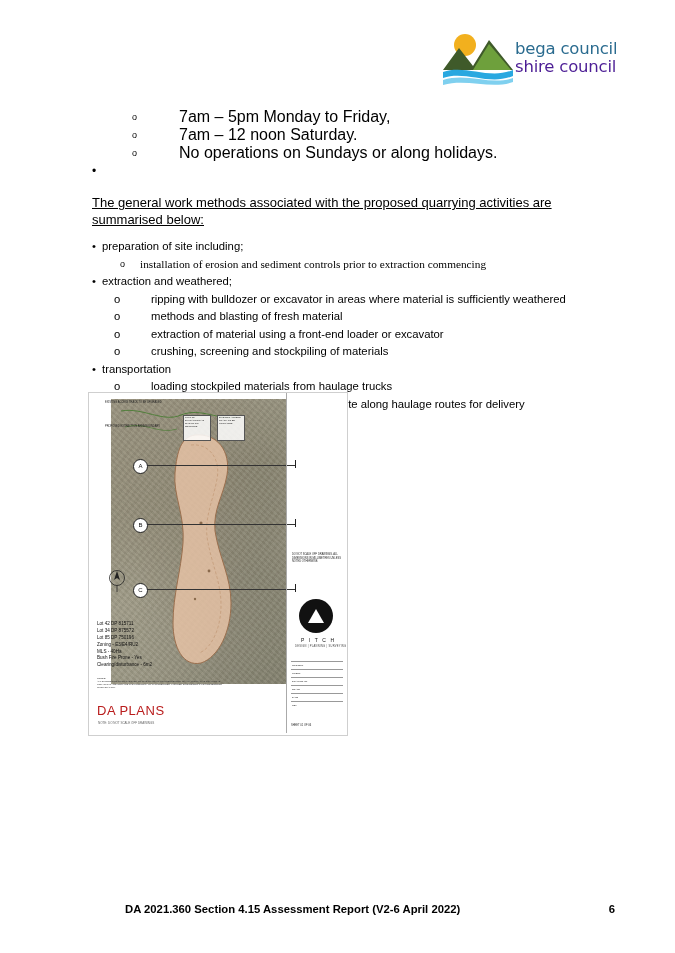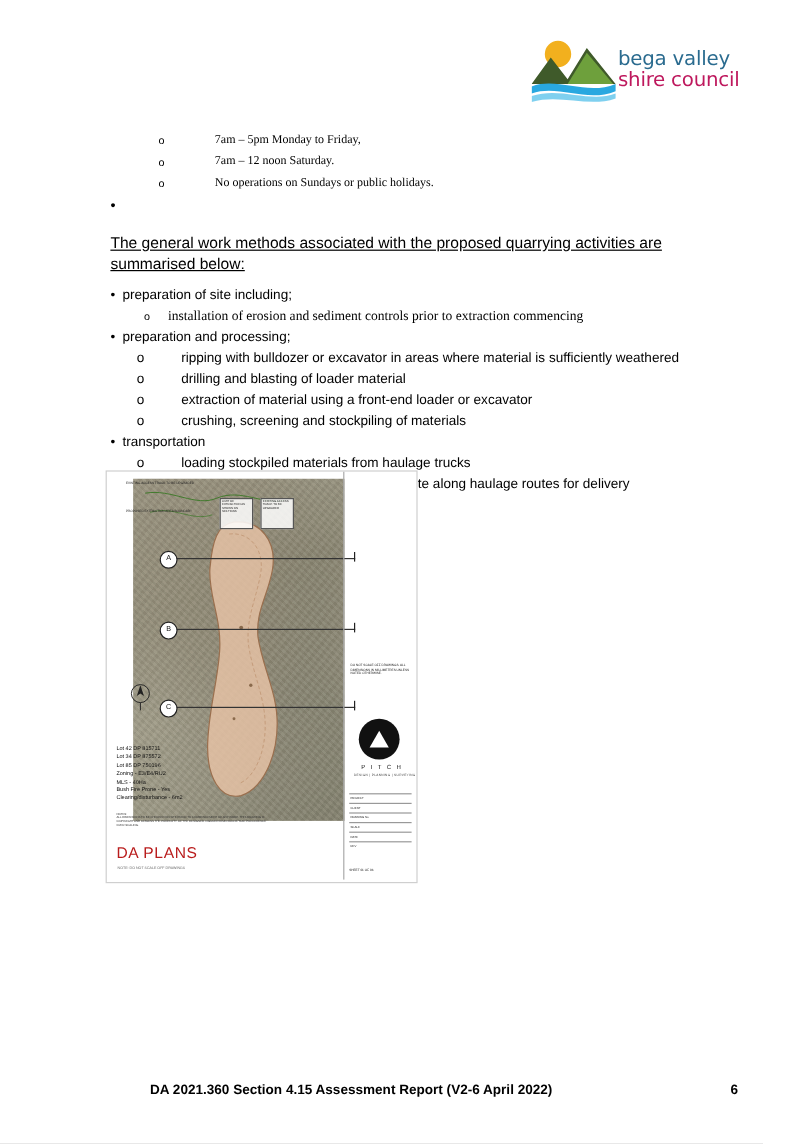--- a/index.html
+++ b/index.html
@@ -35,21 +35,21 @@
   }
   .logo-line1 {
     font-family: "DejaVu Sans", sans-serif;
     font-size: 16.5px;
     color: #2a6b8f;
     letter-spacing: -0.2px;
   }
   .logo-line2 {
     font-family: "DejaVu Sans", sans-serif;
     font-size: 16.5px;
-    color: #be185d;
+    color: #4c1d95;
     letter-spacing: -0.2px;
   }
 
   
   .content {
     position: absolute;
     left: 92px;
     top: 108px;
     width: 500px;
     font-size: 11.3px;
@@ -67,22 +67,21 @@
     left: 40px;
     top: 0;
     font-size: 9px;
     line-height: 18px;
   }
   .sub-item .txt {
     position: absolute;
     left: 87px;
     top: 0;
     line-height: 18px;
-    font-size: 10px;
-    font-family: Liberation Serif, serif;
+    font-size: 16px;
   }
 
   .lvl1 {
     position: relative;
     height: 18px;
   }
   .lvl1 .bullet-dot {
     position: absolute;
     left: 0px;
     top: 0;
@@ -389,38 +388,38 @@
 
   <div class="logo-wrap">
     <svg class="logo-svg" width="190" height="62" viewBox="0 0 190 62">
       <circle cx="22" cy="17" r="11" fill="#f2b01e"></circle>
       <path d="M0 42 L16 20 L30 38 L46 12 L70 42 Z" fill="#3f5a2a"></path>
       <path d="M30 42 L46 16 L68 42 Z" fill="#6ea03c"></path>
       <path d="M0 44 C22 36, 46 52, 70 42 L70 48 C46 58, 22 42, 0 50 Z" fill="#29a8e0"></path>
       <path d="M0 52 C24 44, 48 58, 70 50 L70 54 C48 62, 24 50, 0 57 Z" fill="#7fd0ef"></path>
     </svg>
     <div class="logo-text">
-      <div class="logo-line1">bega valley</div>
+      <div class="logo-line1">bega council</div>
       <div class="logo-line2">shire council</div>
     </div>
   </div>
 
   <div class="content">
 
     <div class="sub-item">
       <span class="bullet-o">o</span>
       <span class="txt">7am – 5pm Monday to Friday,</span>
     </div>
     <div class="sub-item">
       <span class="bullet-o">o</span>
       <span class="txt">7am – 12 noon Saturday.</span>
     </div>
     <div class="sub-item">
       <span class="bullet-o">o</span>
-      <span class="txt">No operations on Sundays or public holidays.</span>
+      <span class="txt">No operations on Sundays or along holidays.</span>
     </div>
 
     <div class="lvl1">
       <span class="bullet-dot">•</span>
     </div>
 
     <div class="para">The general work methods associated with the proposed quarrying activities are summarised below:</div>
 
     <div class="list2">
 
@@ -429,30 +428,30 @@
         <span class="t">preparation of site including;</span>
       </div>
 
       <div class="l3-row">
         <span class="b">o</span>
         <span class="t">installation of erosion and sediment controls prior to extraction commencing</span>
       </div>
 
       <div class="l2-row">
         <span class="b">•</span>
-        <span class="t">preparation and processing;</span>
+        <span class="t">extraction and weathered;</span>
       </div>
 
       <div class="l3b-row">
         <span class="b">o</span>
         <span class="t">ripping with bulldozer or excavator in areas where material is sufficiently weathered</span>
       </div>
       <div class="l3b-row">
         <span class="b">o</span>
-        <span class="t">drilling and blasting of loader material</span>
+        <span class="t">methods and blasting of fresh material</span>
       </div>
       <div class="l3b-row">
         <span class="b">o</span>
         <span class="t">extraction of material using a front-end loader or excavator</span>
       </div>
       <div class="l3b-row">
         <span class="b">o</span>
         <span class="t">crushing, screening and stockpiling of materials</span>
       </div>
 

